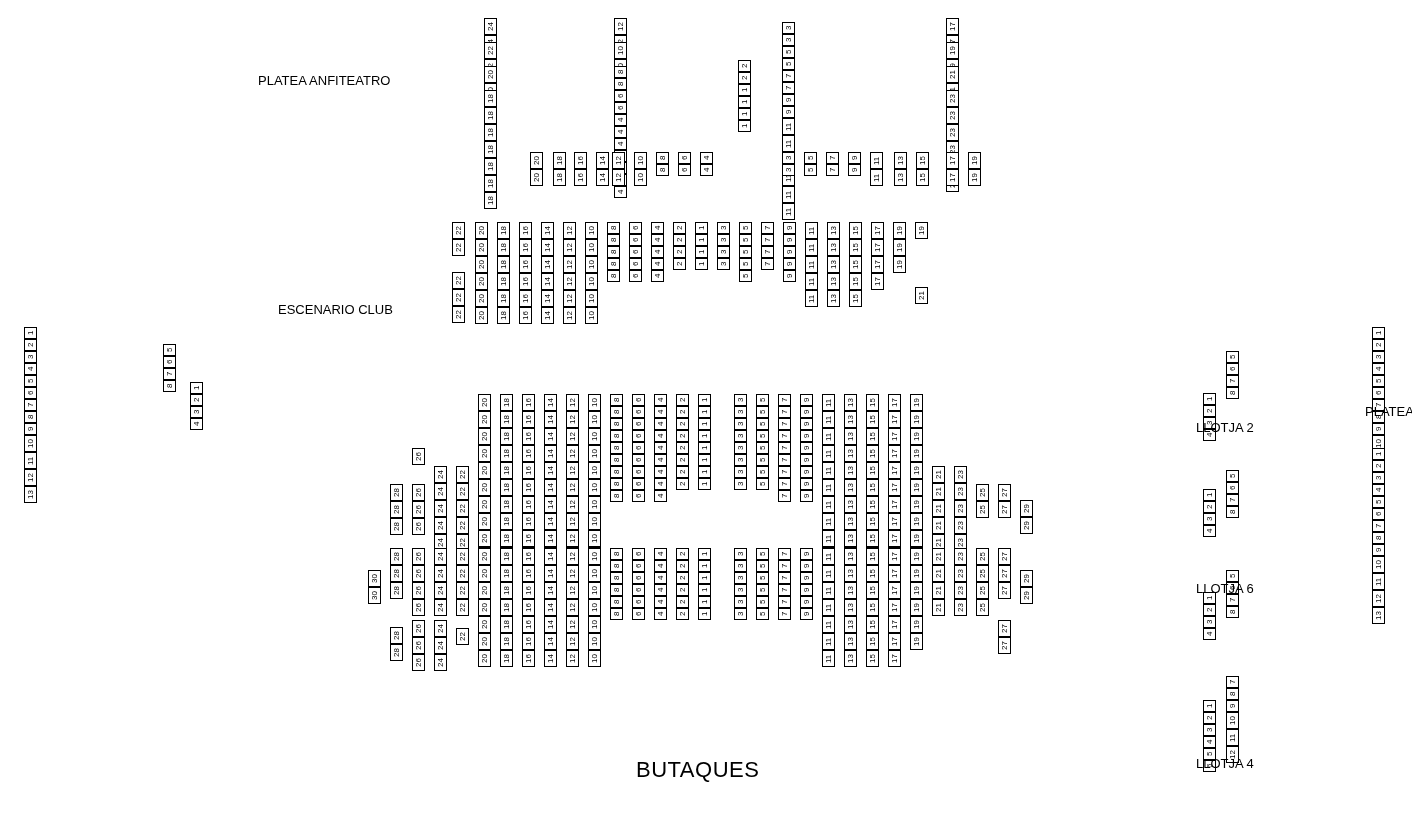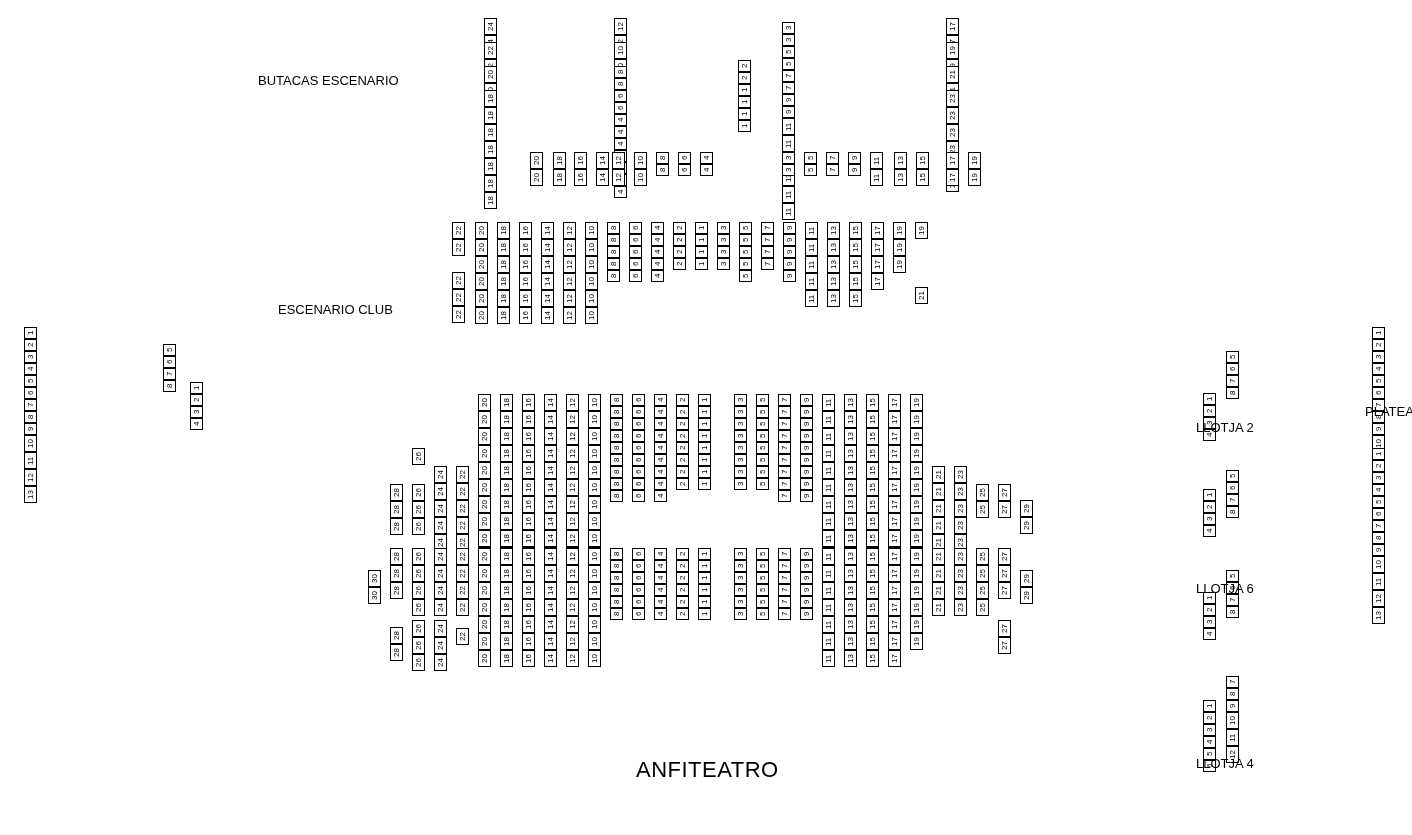--- a/index.html
+++ b/index.html
@@ -1080,20 +1080,20 @@
       <div class="seat" style="height: 12px;">5</div>
       <div class="seat" style="height: 12px;">6</div>
       <div class="seat" style="height: 12px;">7</div>
       <div class="seat" style="height: 12px;">8</div>
       <div class="seat" style="height: 12px;">9</div>
       <div class="seat w2" style="height: 17px;">10</div>
       <div class="seat w2" style="height: 17px;">11</div>
       <div class="seat w2" style="height: 17px;">12</div>
       <div class="seat w2" style="height: 17px;">13</div>
     </div>
-    <div class="lbl med" style="left: 258px; top: 73px;">BUTACAS ESCENARIO</div>
+    <div class="lbl med" style="left: 258px; top: 73px;">PLATEA ANFITEATRO</div>
     <div class="lbl med" style="left: 278px; top: 302px;">ESCENARIO CLUB</div>
     <div class="lbl med" style="left: 1196px; top: 420px;">LLOTJA 2</div>
     <div class="lbl med" style="left: 1196px; top: 581px;">LLOTJA 6</div>
     <div class="lbl med" style="left: 1196px; top: 756px;">LLOTJA 4</div>
     <div class="lbl med" style="left: 1365px; top: 404px;">PLATEA LATERAL</div>
-    <div class="stage-label" style="left: 636px; top: 757px;">ANFITEATRO</div>
+    <div class="stage-label" style="left: 636px; top: 757px;">BUTAQUES</div>
   </div>
 
 </body></html>

